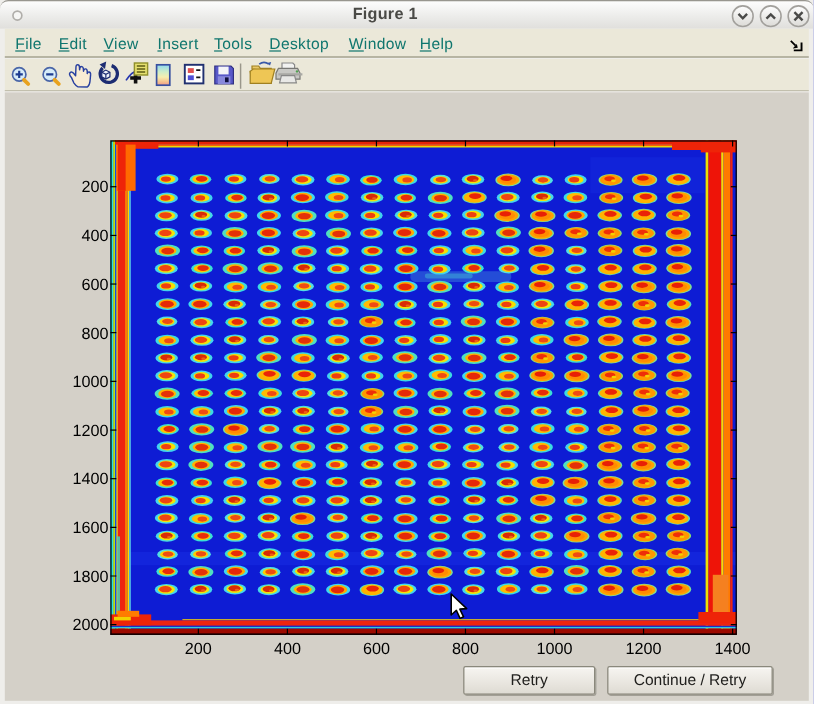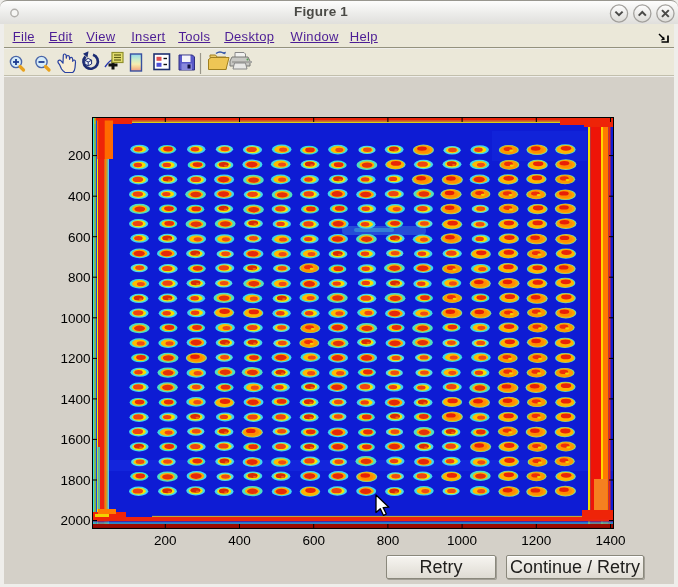--- a/index.html
+++ b/index.html
@@ -5,28 +5,28 @@
 html,body { width:678px; height:587px; overflow:hidden;
   font-family:"Liberation Sans", sans-serif; background:#efeeeb; }
 #win { position:relative; width:678px; height:587px; }
 #titlebar { position:absolute; left:0; top:0; width:678px; height:24px;
   background:linear-gradient(#fdfdfd, #ececea 55%, #e0dfdc);
   border-radius:7px 7px 0 0; border-top:1px solid #98968f; }
 #title { position:absolute; left:0; right:36px; top:3px; text-align:center;
   font-size:13.5px; font-weight:bold; color:#4a4a46; letter-spacing:0.2px; }
 #menubar { position:absolute; left:4px; top:24px; width:670px; height:24px;
   background:#ebe8d9; border-bottom:1px solid #94927e; }
-.mi { position:absolute; top:5px; font-size:13px; letter-spacing:0.3px; color:#4c1d95;text-decoration:underline; }
+.mi { position:absolute; top:5px; font-size:13px; letter-spacing:0.3px; color:#0f766e; }
 #toolbar { position:absolute; left:4px; top:49px; width:670px; height:27px;
   background:#ebe8d9; border-bottom:1px solid #c2bfad; }
 #canvas { position:absolute; left:4px; top:77px; width:670px; height:507px;
   background:#d4d0c8; }
 #plot { position:absolute; left:0; top:0; }
 .btn { position:absolute; top:555px; height:24px; text-align:center;
-  font-size:18px; color:#21201e; line-height:22px;
+  font-size:13px; color:#21201e; line-height:22px;
   background:linear-gradient(#f7f5f1, #e6e3dc 70%, #dedbd3);
   border:1px solid #8a887c; border-radius:2px;
   box-shadow:inset 0 1px 0 #fff, 1px 1px 0 rgba(120,118,110,0.55); }
 #retry { left:386px; width:110px; }
 #cont { left:506px; width:138px; }
 </style></head>
 <body>
 <div id="win">
  <div id="canvas"></div>
  <svg id="plot" width="678" height="587" viewBox="0 0 678 587">

